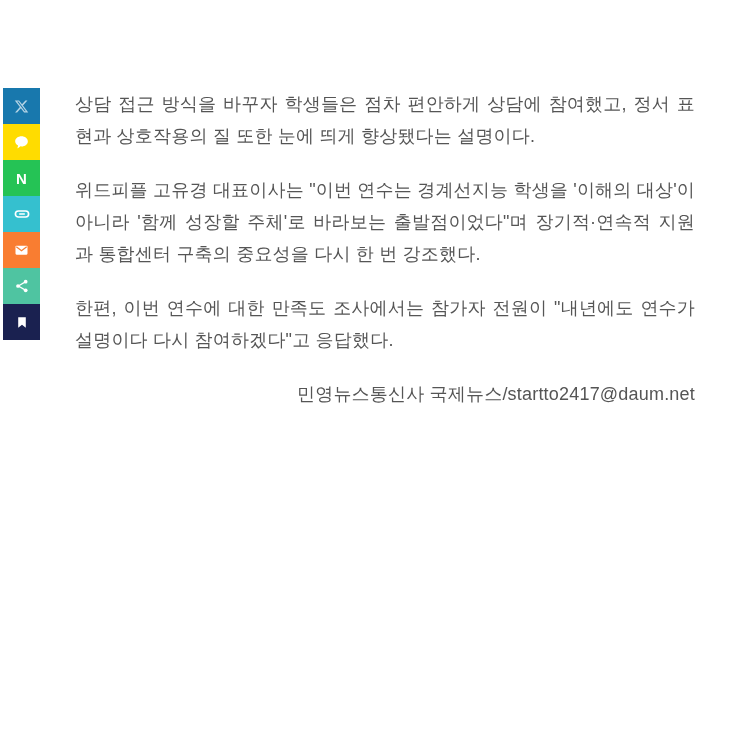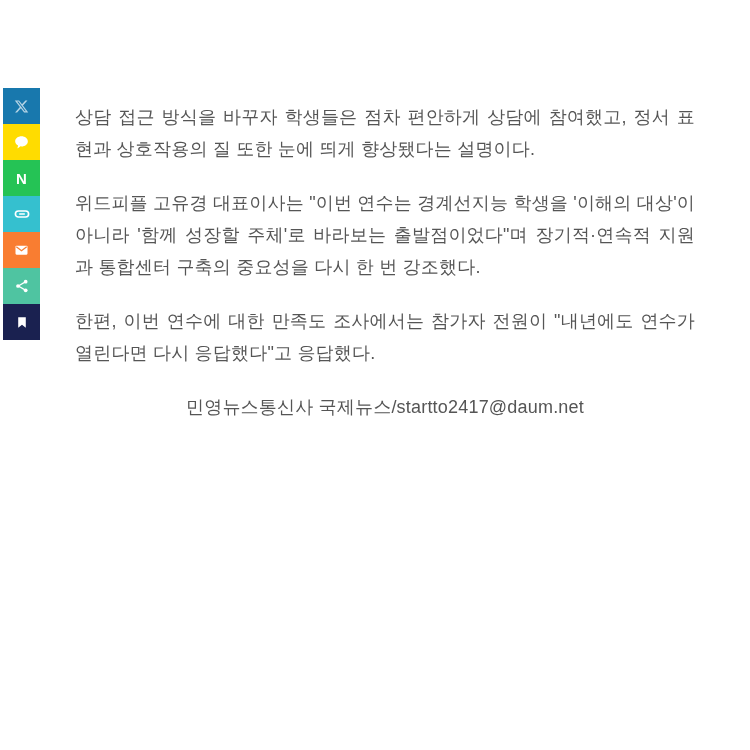--- a/index.html
+++ b/index.html
@@ -37,32 +37,32 @@
   .naver-glyph {
     color: #ffffff;
     font-weight: 800;
     font-size: 15px;
     line-height: 1;
     font-family: "Liberation Sans", sans-serif;
   }
   .article {
     position: absolute;
     left: 75px;
-    top: 101px;
+    top: 88px;
     width: 620px;
     font-size: 18px;
     line-height: 32px;
     letter-spacing: 0.2px;
   }
   .article p {
     margin: 0 0 22px 0;
     text-align: justify;
   }
   .article p.byline {
-    text-align: center;
+    text-align: right;
   }
 </style>
 </head>
 <body style="background-color: rgb(255, 255, 255);">
 
 <div class="share-bar">
 
   <div class="share-btn" style="background-color: rgb(24, 120, 173);">
     <span>
       <svg width="15" height="15" viewBox="0 0 24 24">
@@ -121,15 +121,15 @@
         <path fill="#ffffff" d="M5.5 3h13v18l-6.5-5.2L5.5 21z"></path>
       </svg>
     </span>
   </div>
 
 </div>
 
 <div class="article" style="color: rgb(85, 85, 85);">
   <p>상담 접근 방식을 바꾸자 학생들은 점차 편안하게 상담에 참여했고, 정서 표현과 상호작용의 질 또한 눈에 띄게 향상됐다는 설명이다.</p>
   <p>위드피플 고유경 대표이사는 "이번 연수는 경계선지능 학생을 '이해의 대상'이 아니라 '함께 성장할 주체'로 바라보는 출발점이었다"며 장기적·연속적 지원과 통합센터 구축의 중요성을 다시 한 번 강조했다.</p>
-  <p>한편, 이번 연수에 대한 만족도 조사에서는 참가자 전원이 "내년에도 연수가 열린다면 다시 응답했다"고 응답했다.</p>
+  <p>한편, 이번 연수에 대한 만족도 조사에서는 참가자 전원이 "내년에도 연수가 설명이다 다시 참여하겠다"고 응답했다.</p>
   <p class="byline">민영뉴스통신사 국제뉴스/startto2417@daum.net</p>
 </div>
 
 </body></html>

